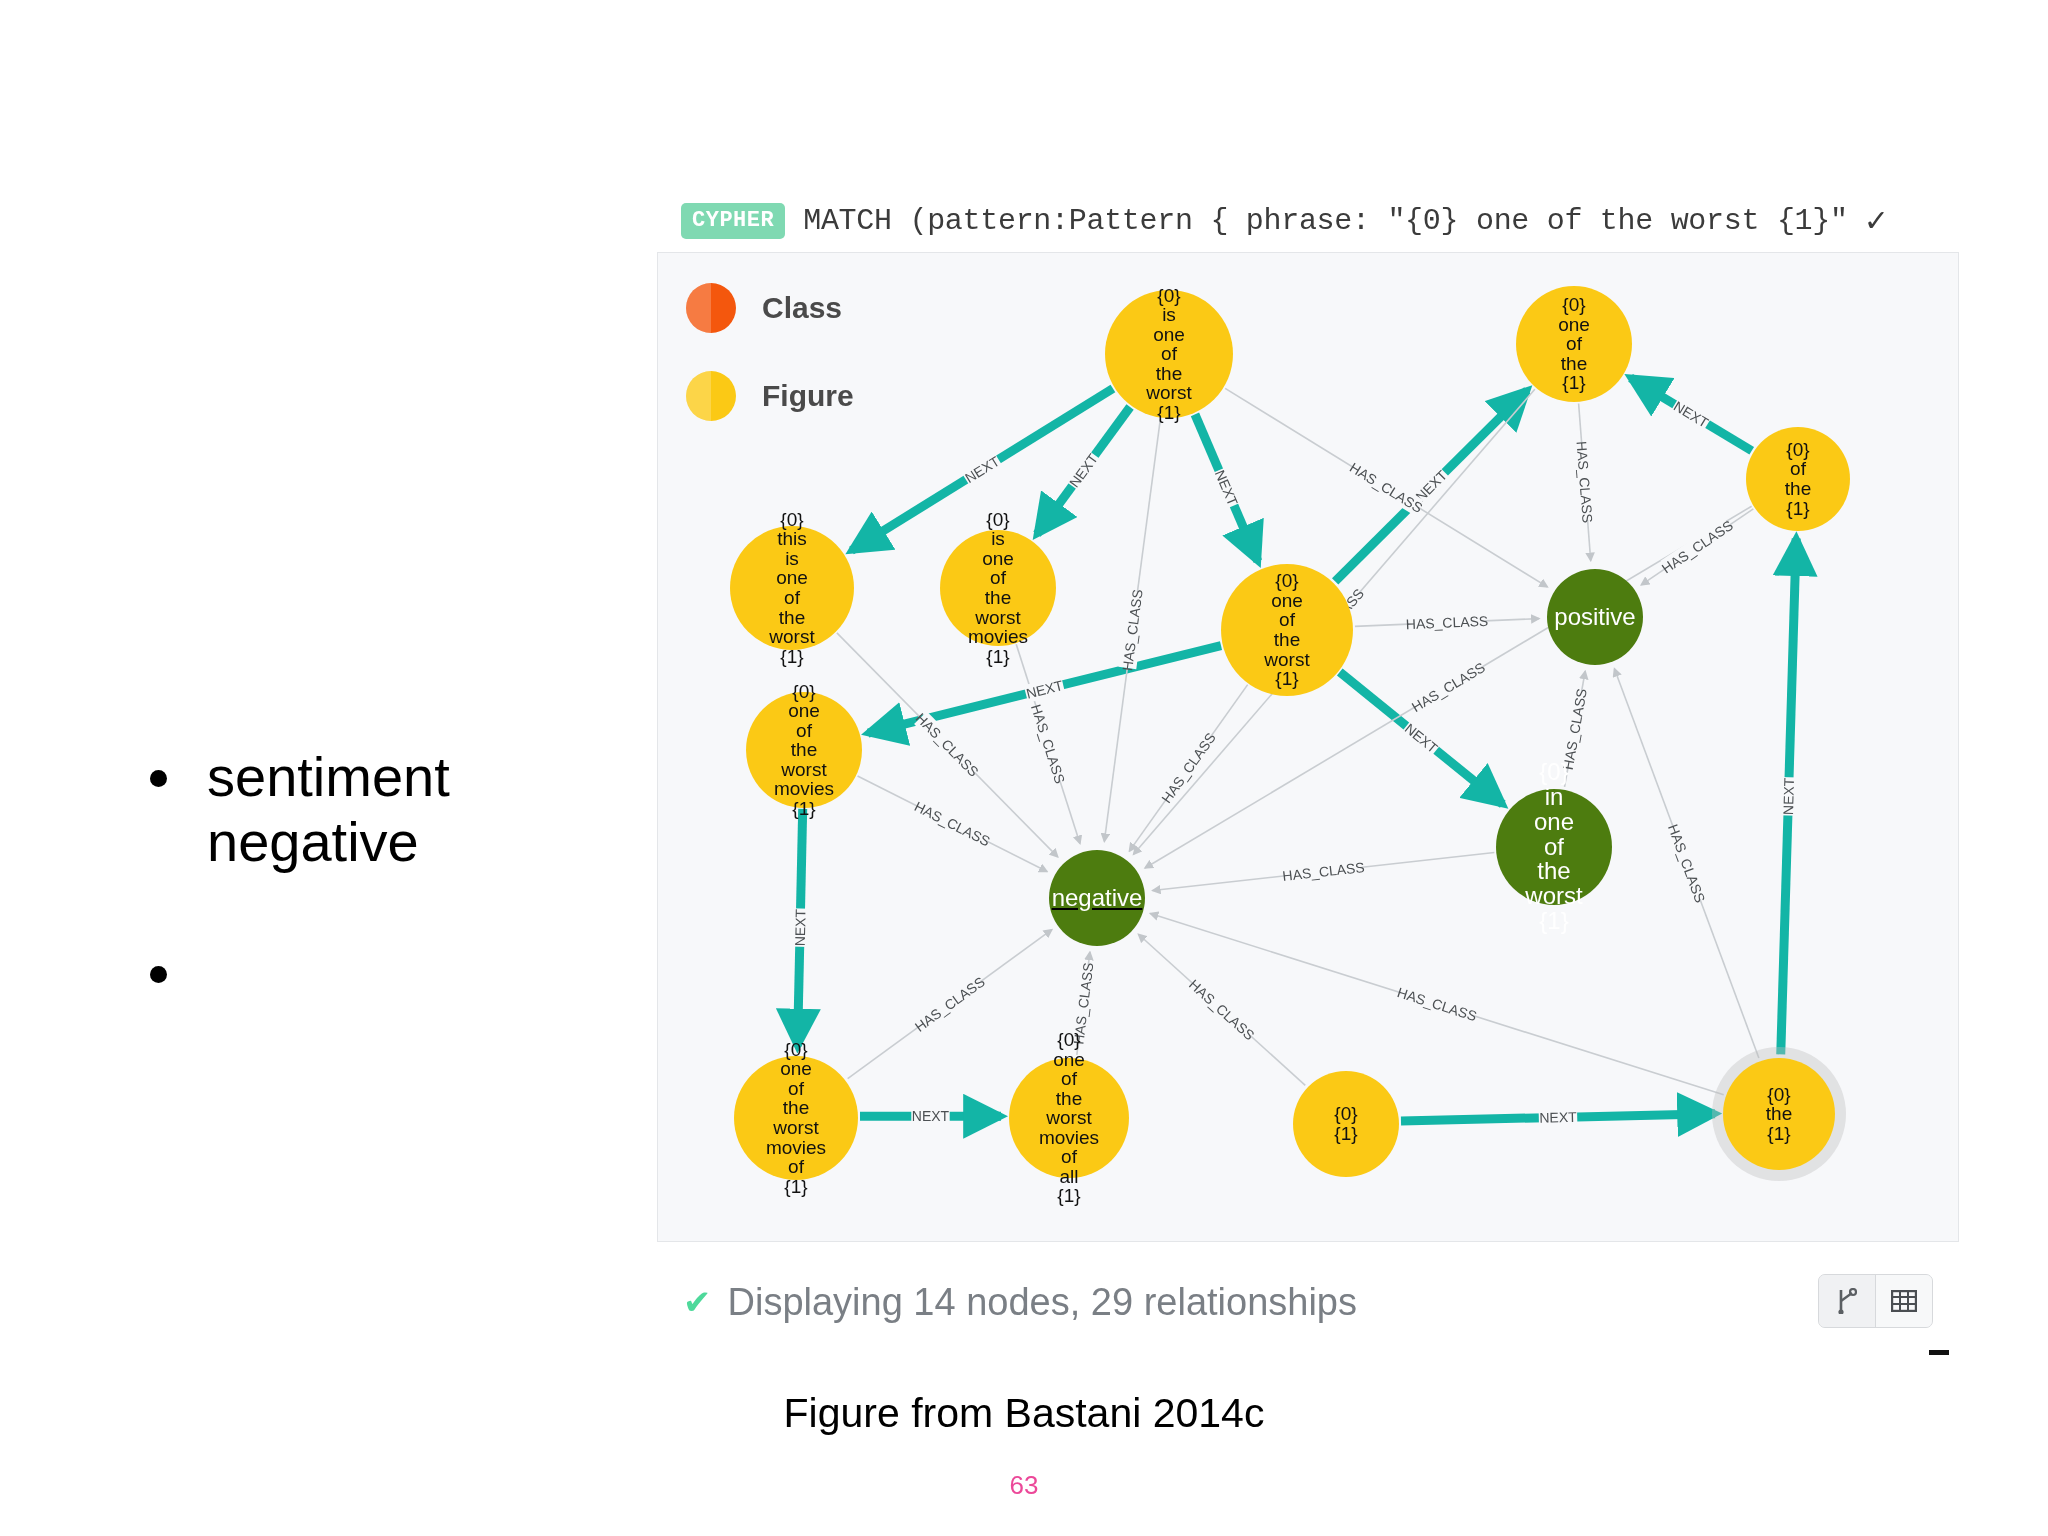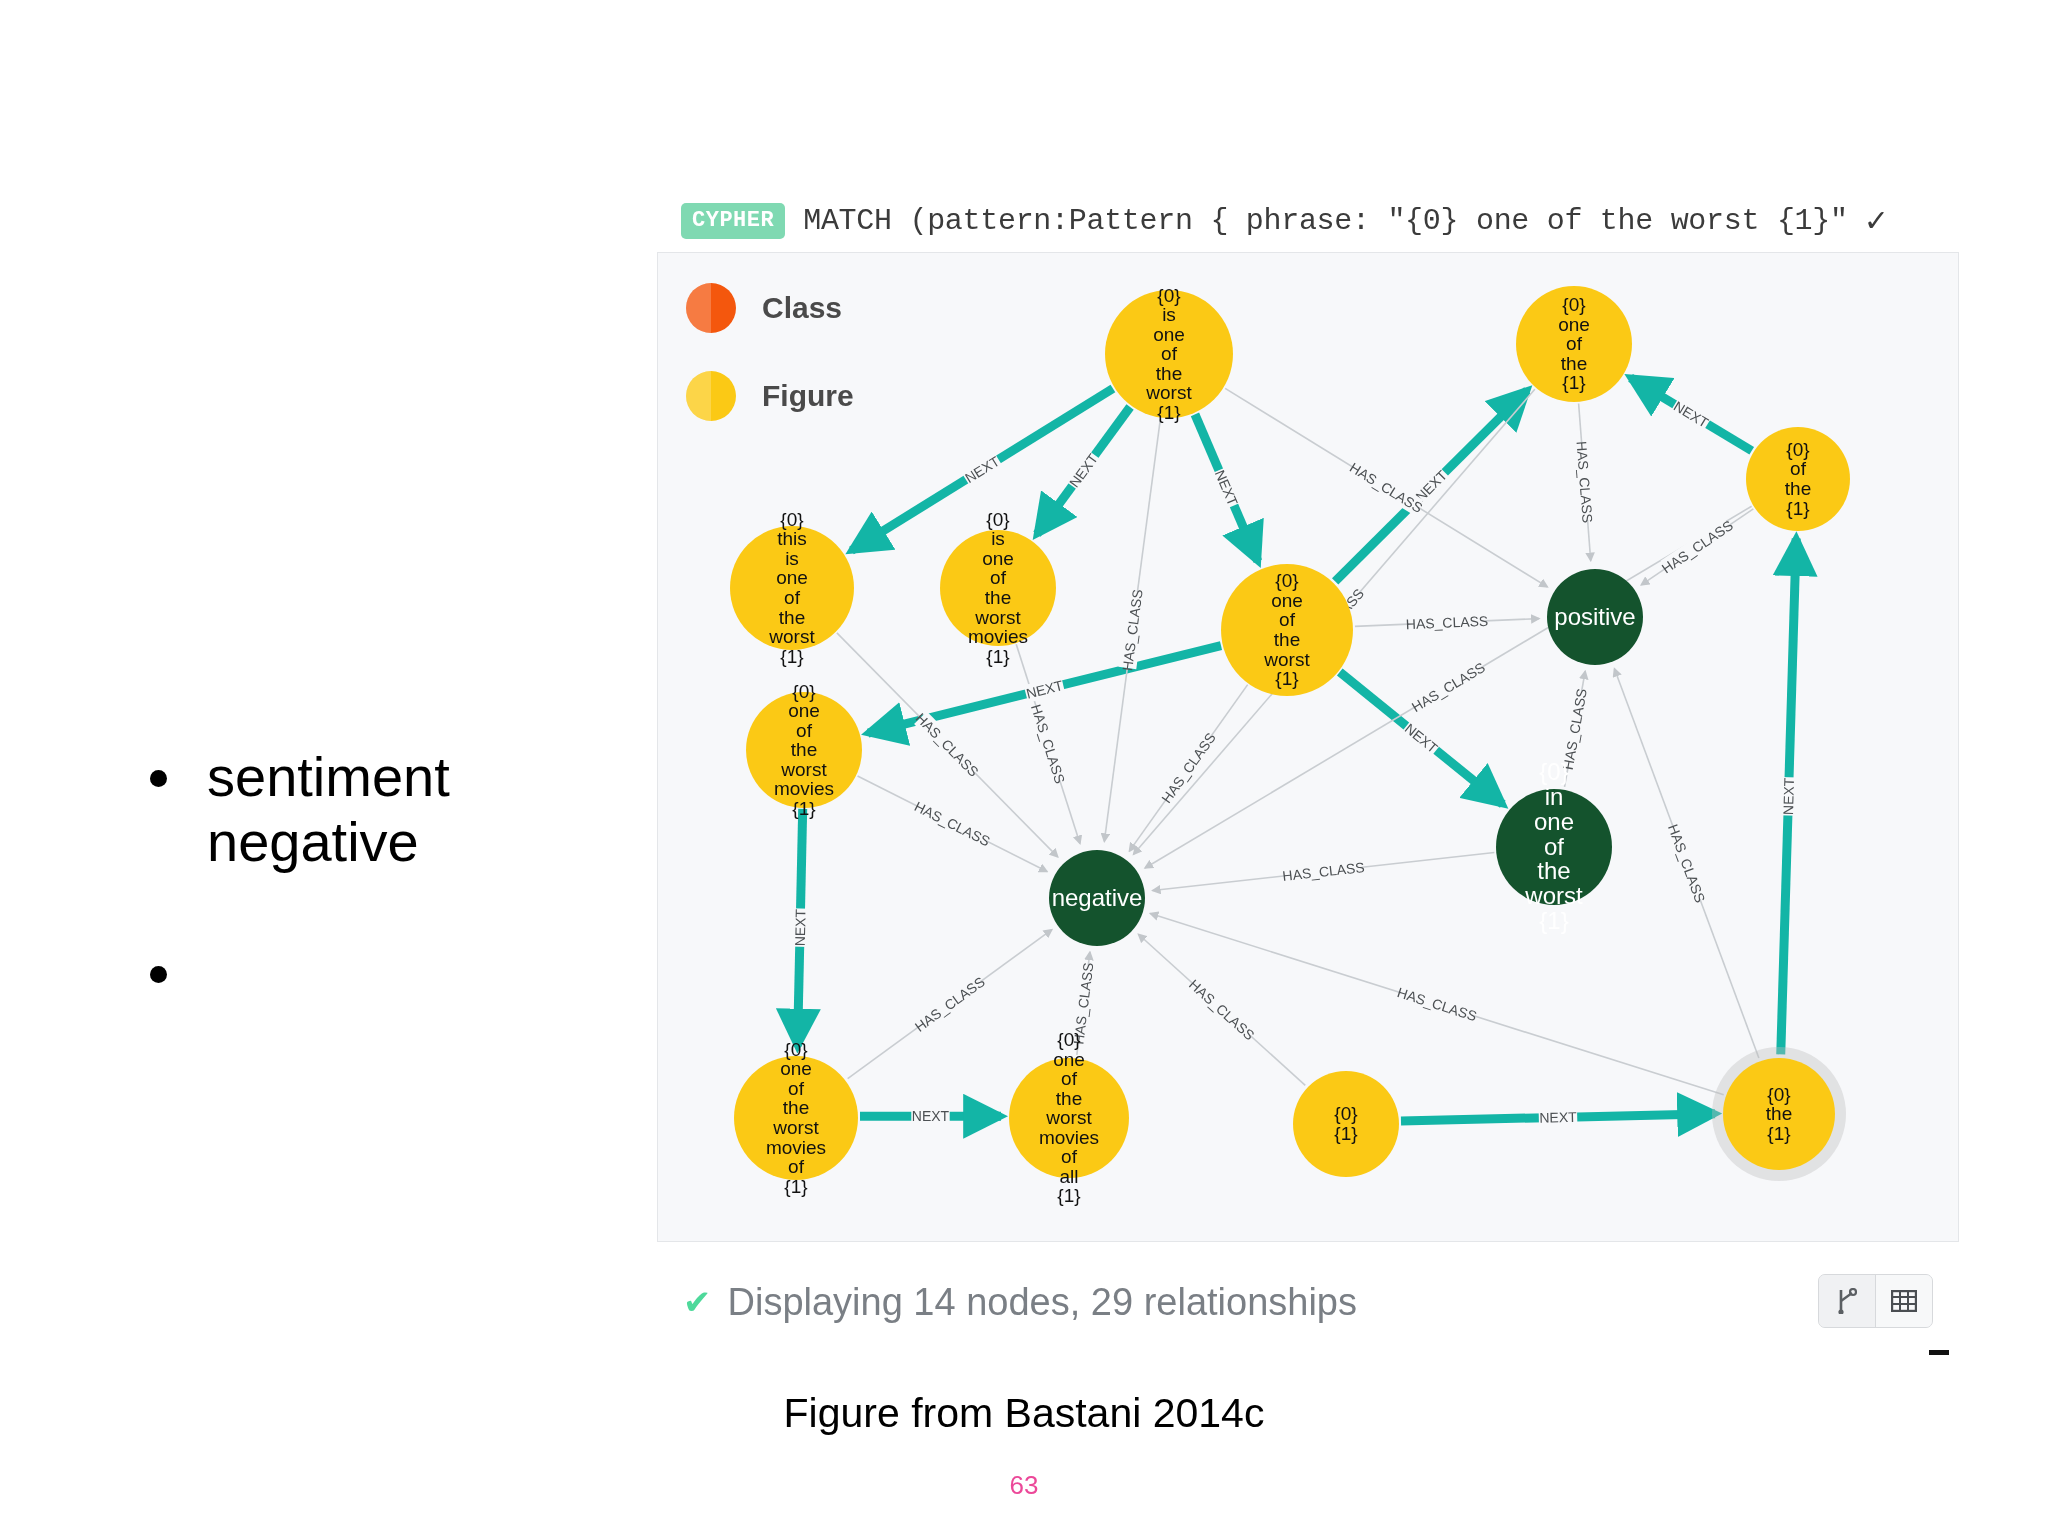--- a/index.html
+++ b/index.html
@@ -75,21 +75,21 @@
     position:absolute;border-radius:50%;
     display:flex;align-items:center;justify-content:center;
     text-align:center;box-sizing:border-box;z-index:3;
   }
   .node-label{
     font-size:19px;line-height:1.03;color:#111;
     font-family:"Liberation Sans",sans-serif;
     white-space:pre-line;pointer-events:none;
   }
   .node.pattern{background:#FBC915;}
-  .node.klass{background:#14532d;}
+  .node.klass{background:#4d7c0f;}
   .node.klass .node-label{color:#ffffff;font-size:24px;}
   .node.selected{box-shadow:0 0 0 11px rgba(190,190,190,.38);}
   
   #status-bar{
     display:flex;align-items:center;height:120px;padding:0 26px;
     background:#ffffff;position:relative;
   }
   #status-check{color:#4ed99b;font-size:34px;margin-right:16px;line-height:1;}
   #status-text{font-size:38px;color:#7a7f85;}
   #view-toggle{
@@ -365,21 +365,21 @@
         </div>
         <div class="node klass" style="left: 838px; top: 536px; width: 116px; height: 116px;">
           <span class="node-label">{0}
 in
 one
 of
 the
 worst
 {1}</span>
         </div>
-        <div class="node klass" style="left: 391px; top: 597px; width: 96px; height: 96px;">
+        <div class="node klass" style="left: 391px; top: 597px; width: 96px; height: 96px; text-decoration: underline;">
           <span class="node-label">negative</span>
         </div>
         <div class="node pattern" style="left: 76px; top: 803px; width: 124px; height: 124px;">
           <span class="node-label">{0}
 one
 of
 the
 worst
 movies
 of

